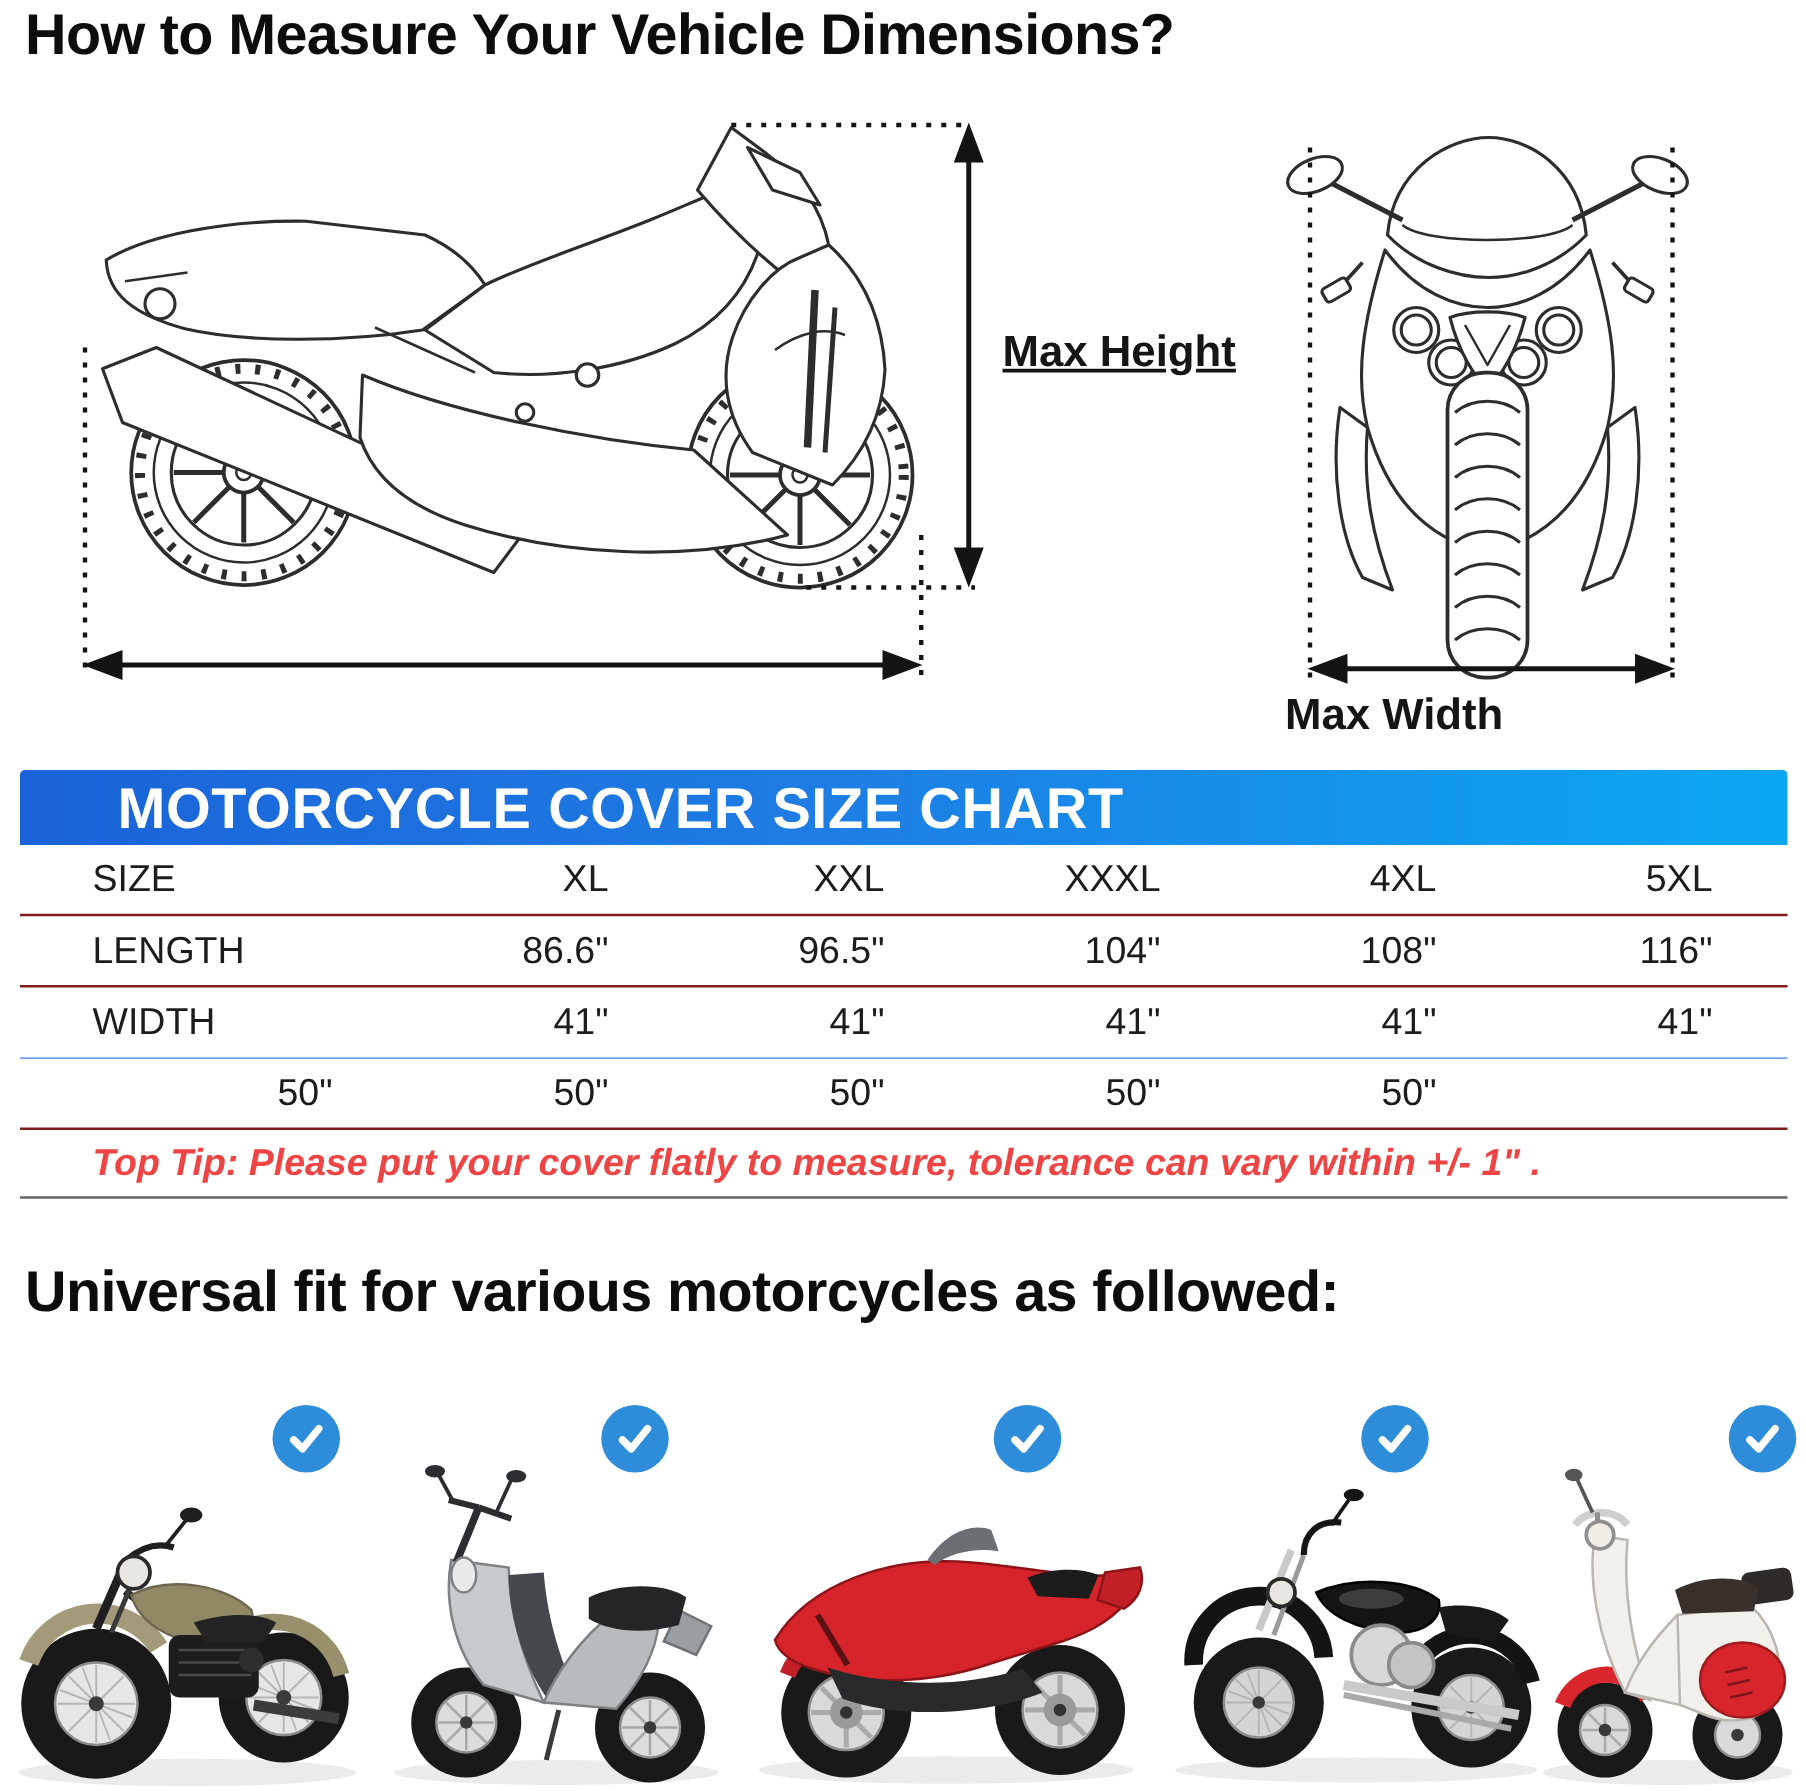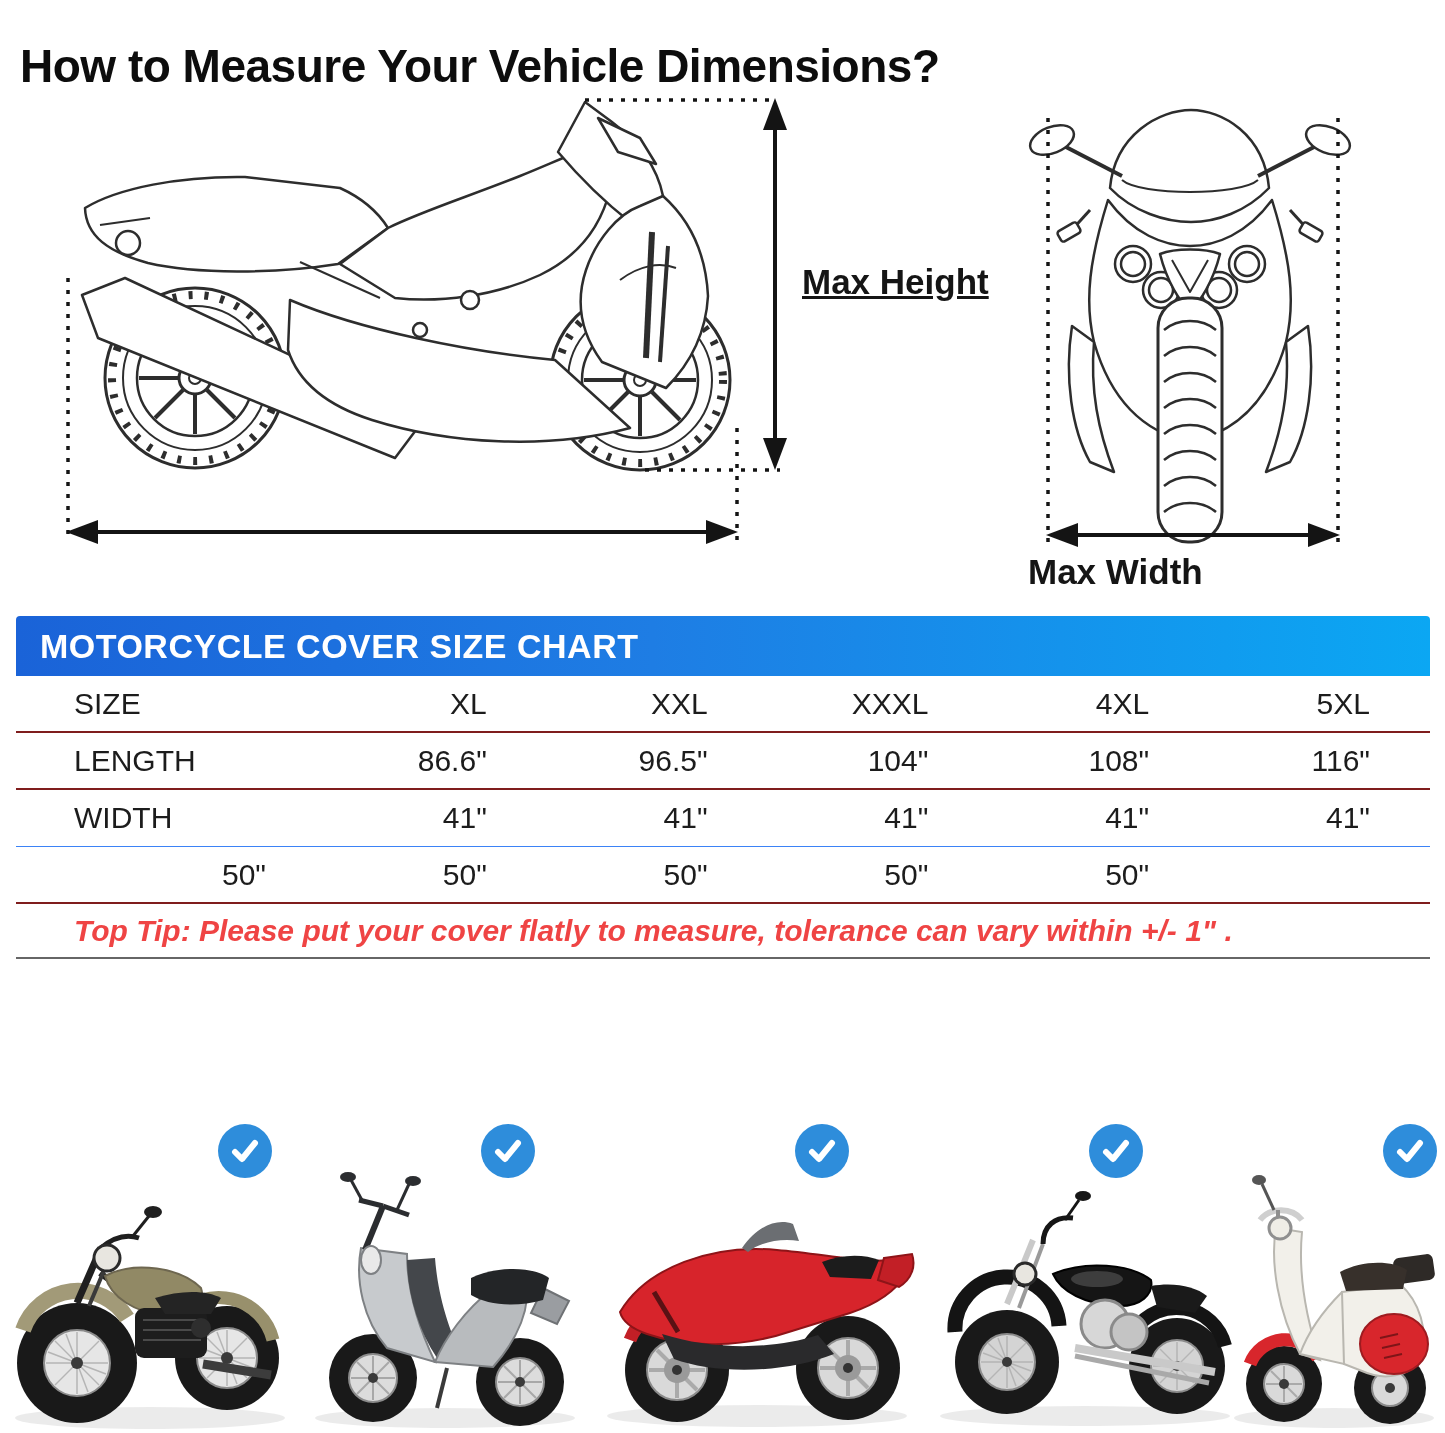--- a/index.html
+++ b/index.html
@@ -1,26 +1,26 @@
 <!DOCTYPE html>
 <html><head>
 <meta charset="utf-8">
 <style>
   html,body{margin:0;padding:0;background:#fff;}
   #page{position:relative;width:1445px;height:1433px;background:#fff;overflow:hidden;
         font-family:"Liberation Sans",sans-serif;color:#111;}
-  .h1{position:absolute;left:20px;top:0px;font-size:46px;font-weight:800;letter-spacing:-0.5px;color:#0d0d0d;margin-top:39px;}
+  .h1{position:absolute;left:20px;top:0px;font-size:46px;font-weight:800;letter-spacing:-0.5px;color:#0d0d0d;}
   .h2{position:absolute;left:20px;top:1006px;font-size:46px;font-weight:800;letter-spacing:-0.5px;color:#0d0d0d;}
   .measure-label{position:absolute;font-size:35px;font-weight:700;color:#151515;}
   #diagram-svg{position:absolute;left:0;top:0;}
   
   #size-table{position:absolute;left:16px;top:616px;width:1414px;}
   #table-header{height:60px;line-height:60px;border-radius:4px 4px 0 0;
     background:linear-gradient(90deg,#1a63d8 0%,#1e7de4 45%,#0ba7f3 100%);
-    color:#fff;font-size:34px;font-weight:800;letter-spacing:0.5px;padding-left:24px;box-sizing:border-box;}
+    color:#fff;font-size:46px;font-weight:800;letter-spacing:0.5px;padding-left:78px;box-sizing:border-box;}
   .trow{display:grid;grid-template-columns:250px repeat(5,1fr);align-items:center;height:57px;
         padding-right:60px;box-sizing:border-box;border-bottom:2px solid #7f1d1d;font-size:30px;color:#1c1c1c;}
   .trow .rlabel{padding-left:58px;text-align:left;}
   .trow .tcell{text-align:right;}
   .trow.width-row{border-bottom:1px solid #3b82f6;}
   .tip-row{height:55px;display:flex;align-items:center;border-bottom:2px solid #666;
            padding-left:58px;box-sizing:border-box;font-size:30px;font-weight:700;}
   
   .check-badge{position:absolute;width:54px;height:54px;border-radius:50%;background:#2e8ddb;
                display:flex;align-items:center;justify-content:center;}
@@ -205,20 +205,21 @@
       <div class="tcell">50"</div>
       <div class="tcell">50"</div>
       <div class="tcell">50"</div>
       <div class="tcell">50"</div>
       <div class="tcell">50"</div>
     </div>
 
     <div class="tip-row" style="color:#ef4444;font-style:italic;">Top Tip: Please put your cover flatly to measure, tolerance can vary within +/- 1" .</div>
   </div>
 
+  <div class="h2">Universal fit for various motorcycles as followed:</div>
 
   <div class="check-badge" style="left:218px;top:1124px;">
     <svg width="34" height="34" viewBox="0 0 34 34">
         <polyline points="7,18 14,25 27,9" stroke="#fff" stroke-width="6" fill="none" stroke-linecap="round" stroke-linejoin="round"></polyline>
       </svg>
   </div>
   <div class="check-badge" style="left:481px;top:1124px;">
     <svg width="34" height="34" viewBox="0 0 34 34">
         <polyline points="7,18 14,25 27,9" stroke="#fff" stroke-width="6" fill="none" stroke-linecap="round" stroke-linejoin="round"></polyline>
       </svg>

